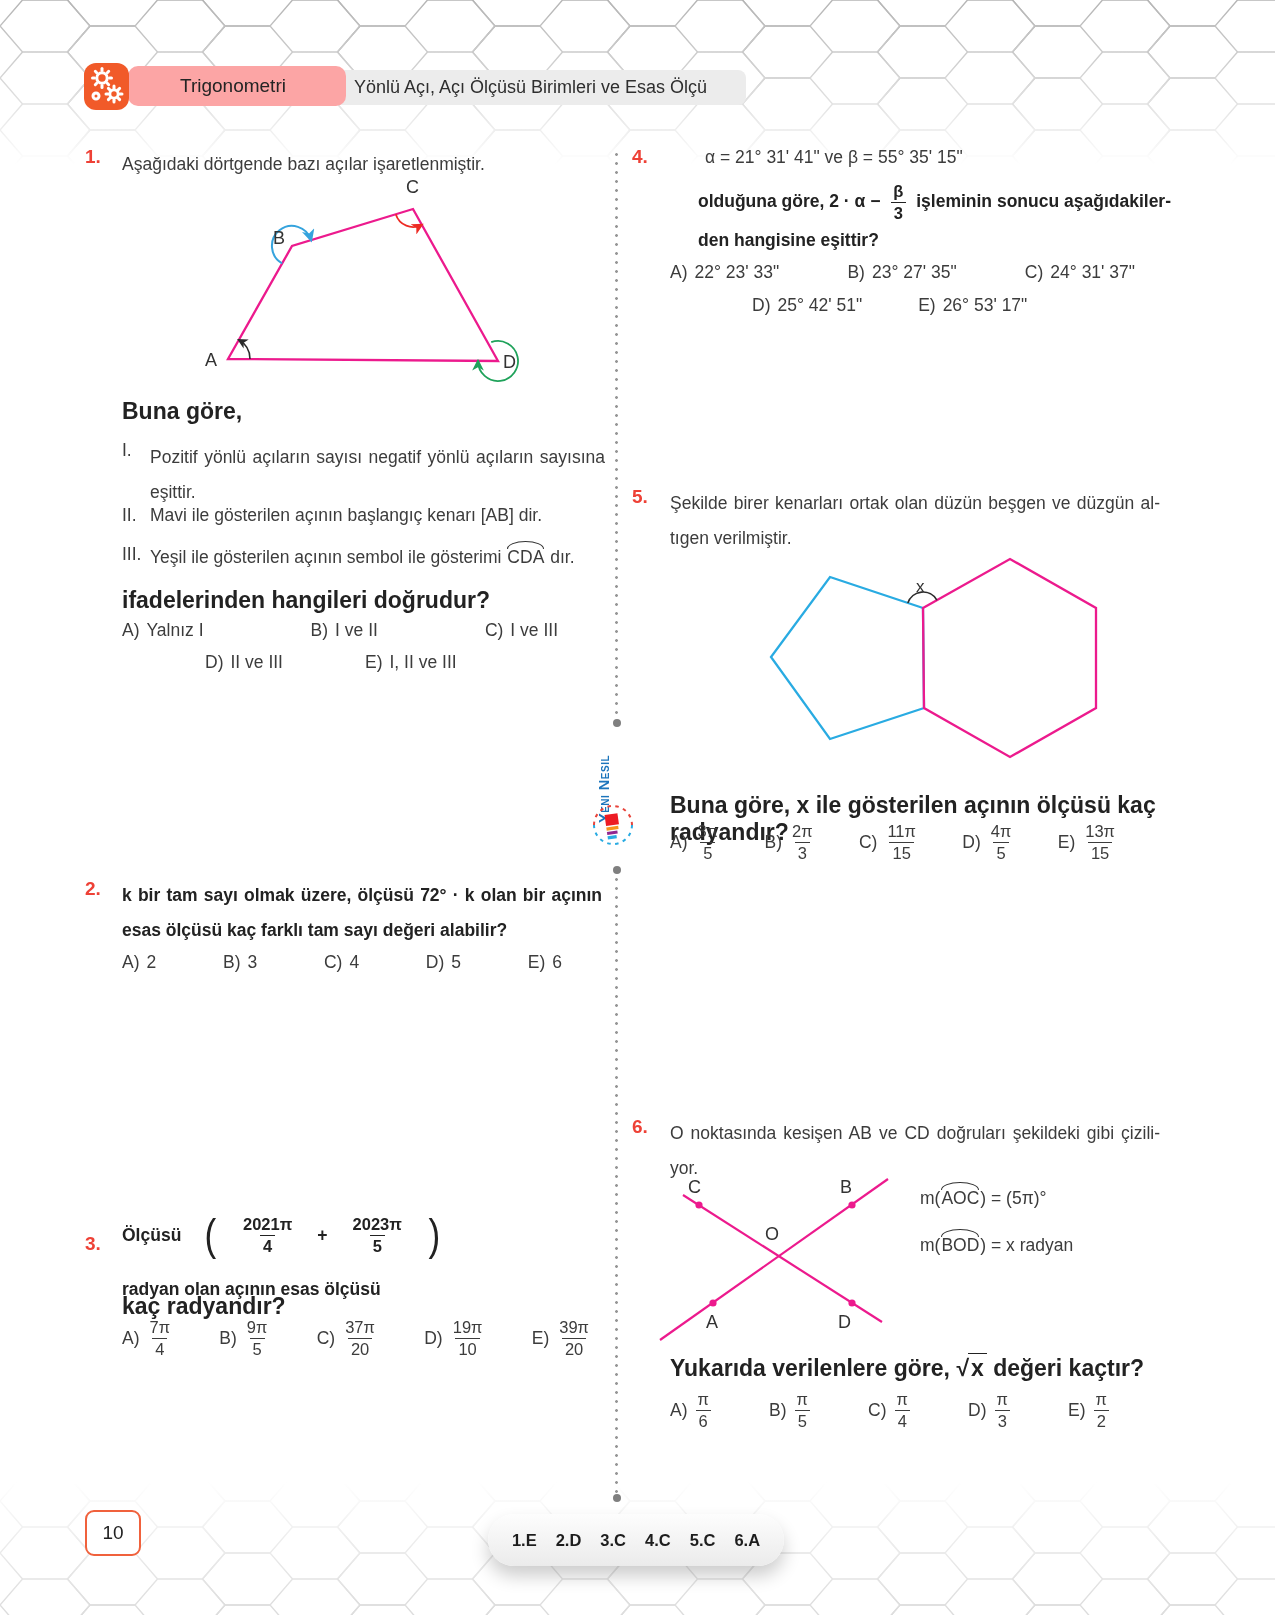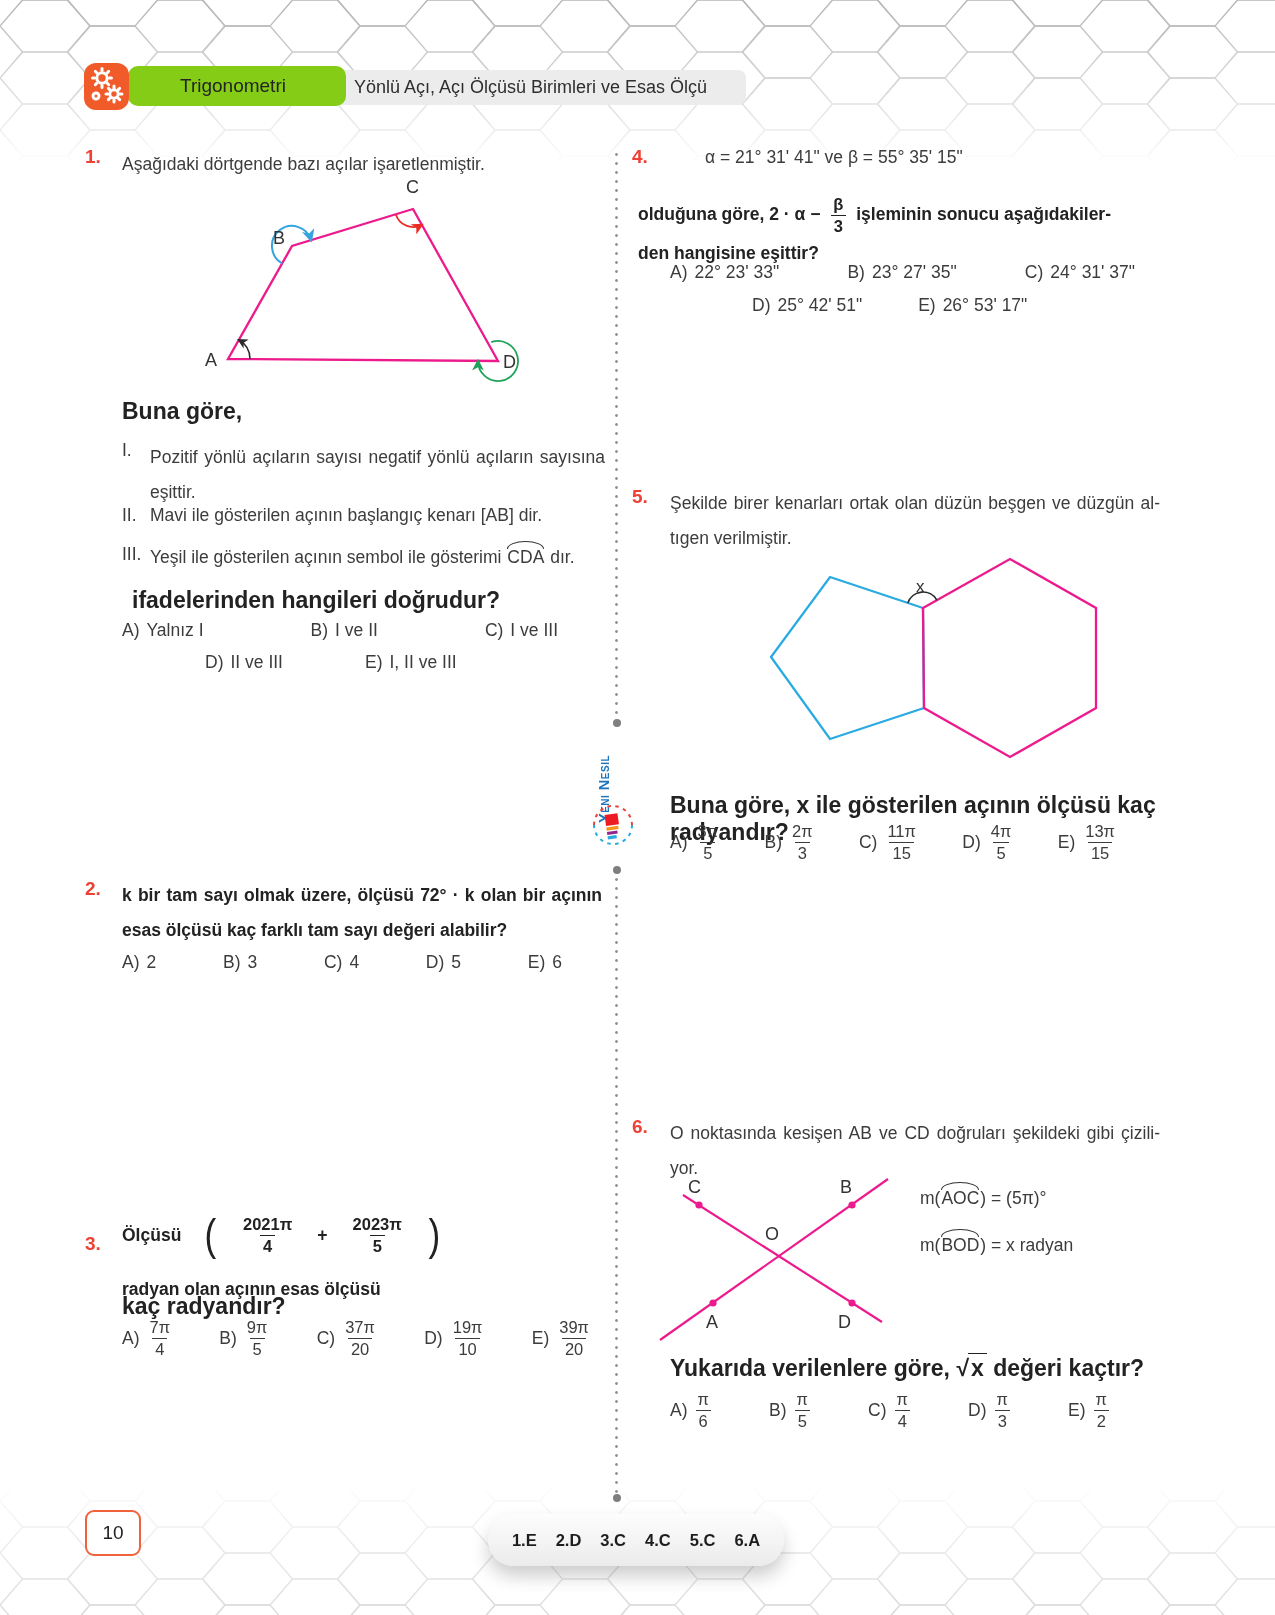--- a/index.html
+++ b/index.html
@@ -13,21 +13,21 @@
   .hexband svg{display:block;}
   .hexband .fade{position:absolute;inset:0;}
   #hex-top{top:0;height:175px;}
   #hex-top .fade{background:linear-gradient(180deg, rgba(255,255,255,0) 0%, rgba(255,255,255,.45) 45%, #ffffff 94%);}
   #hex-bottom{bottom:0;height:140px;}
   #hex-bottom .fade{background:linear-gradient(0deg, rgba(255,255,255,0) 0%, rgba(255,255,255,.5) 55%, #ffffff 95%);}
   
   .unit-icon{position:absolute;left:84px;top:63px;width:45px;height:47px;border-radius:12px;background:#f15a29;}
   .pill-topic{position:absolute;left:298px;top:70px;width:448px;height:35px;background:#ececec;border-radius:8px;}
   .pill-topic span{display:block;padding-left:56px;line-height:35px;font-size:18px;color:#2e2e2e;}
-  .pill-unit{position:absolute;left:128px;top:66px;width:218px;height:40px;background:#84cc16;border-radius:10px;}
+  .pill-unit{position:absolute;left:128px;top:66px;width:218px;height:40px;background:#fca5a5;border-radius:10px;}
   .pill-unit span{display:block;padding-left:52px;line-height:40px;font-size:19px;color:#242424;}
   
   .qnum{position:absolute;font-size:19px;font-weight:bold;color:#ee4136;}
   .stem{position:absolute;font-size:17.5px;line-height:2.0;color:#3c3c3c;text-align:justify;}
   .stem.bold, .bold{font-weight:bold;color:#222222;}
   .lead{position:absolute;font-size:23px;font-weight:bold;color:#222222;}
   .roman{position:absolute;font-size:17.5px;color:#3c3c3c;}
   .plain{position:absolute;font-size:17.5px;color:#3c3c3c;white-space:nowrap;}
   .optrow{position:absolute;display:flex;justify-content:space-between;align-items:center;font-size:17.5px;color:#3c3c3c;}
   .optrow.gaprow{justify-content:flex-start;}
@@ -173,21 +173,21 @@
 <div class="roman" style="left:122px;top:440px;">I.</div>
 <div class="stem" style="left:150px;top:440px;width:455px;">Pozitif yönlü açıların sayısı negatif yönlü açıların sayısına eşittir.</div>
 <div class="roman" style="left:122px;top:505px;">II.</div>
 <div class="plain" style="left:150px;top:505px;">Mavi ile gösterilen açının başlangıç kenarı [AB] dir.</div>
 <div class="roman" style="left:122px;top:544px;">III.</div>
 <div class="plain" style="left:150px;top:544px;">
   <span>Yeşil ile gösterilen açının sembol ile gösterimi</span>
   <span class="overarc">CDA</span>
   <span>dır.</span>
 </div>
-<div class="lead" style="left:122px;top:587px;margin-left:10px;">ifadelerinden hangileri doğrudur?</div>
+<div class="lead" style="left:122px;top:587px;">ifadelerinden hangileri doğrudur?</div>
 <div class="optrow" style="left:122px;top:620px;width:436px;">
     <span class="opt">
       <span class="opt-label">A)</span>
       <span class="opt-text">Yalnız I</span>
     </span>
     <span class="opt">
       <span class="opt-label">B)</span>
       <span class="opt-text">I ve II</span>
     </span>
     <span class="opt">
@@ -281,21 +281,21 @@
       <span class="opt-label">E)</span>
       <span class="frac">
         <span class="num">39π</span>
         <span class="den">20</span>
       </span>
     </span>
   </div>
 
 <div class="qnum" style="left:632px;top:146px;">4.</div>
 <div class="plain" style="left:705px;top:147px;">α = 21° 31' 41" ve β = 55° 35' 15"</div>
-<div class="stem bold" style="left:638px;top:182px;width:490px;text-align:left;margin-top:13px;">
+<div class="stem bold" style="left:698px;top:182px;width:490px;text-align:left;">
   <span>olduğuna göre, 2 · α −</span>
   <span class="frac boldfrac" style="margin:0 5px;">
       <span class="num">β</span>
       <span class="den">3</span>
     </span>
   <span>işleminin sonucu aşağıdakiler­den hangisine eşittir?</span>
 </div>
 <div class="optrow" style="left:670px;top:262px;width:465px;">
     <span class="opt">
       <span class="opt-label">A)</span>

